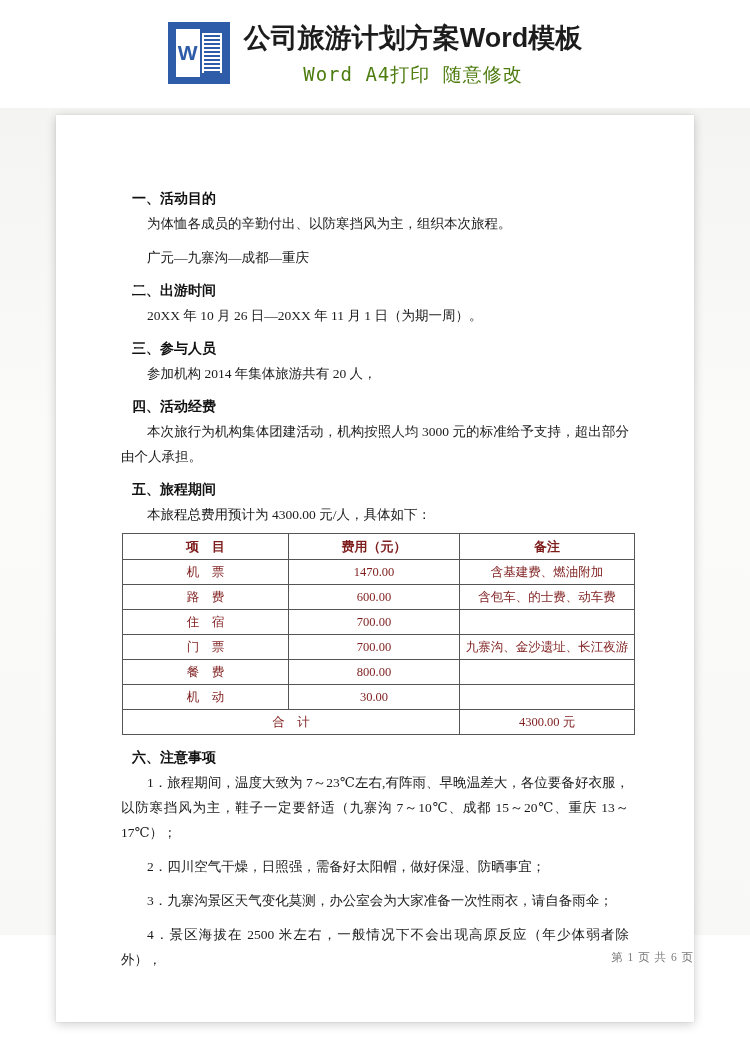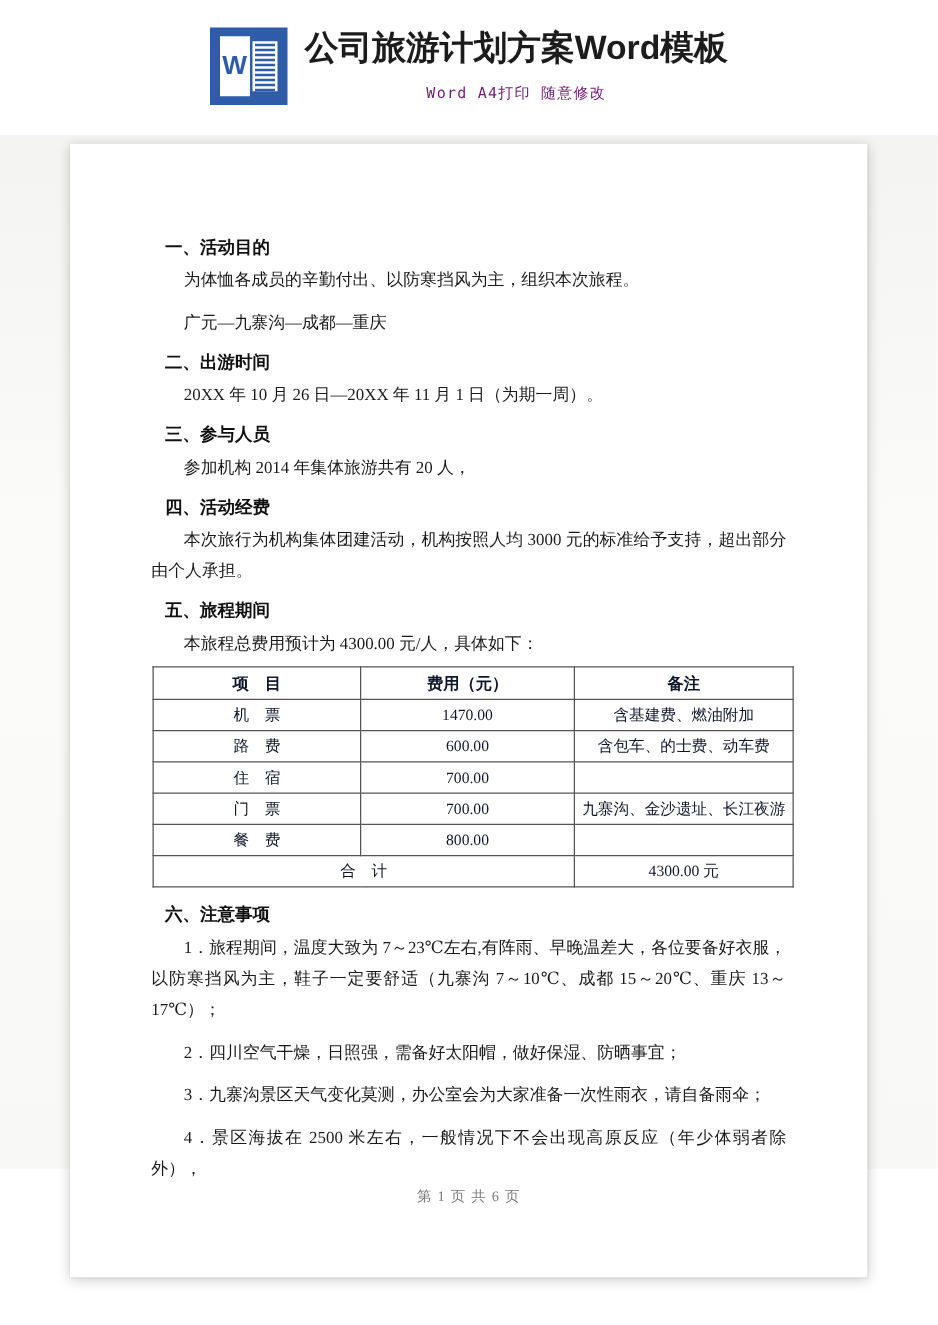--- a/index.html
+++ b/index.html
@@ -90,23 +90,23 @@
     font-family: "Liberation Sans", sans-serif;
     font-weight: bold;
     font-size: 27px;
     line-height: 40px;
     color: #1c1c1c;
     letter-spacing: 0px;
     white-space: nowrap;
   }
   .banner-sub {
     font-family: "DejaVu Sans Mono", monospace;
-    font-size: 12px;
+    font-size: 19px;
     line-height: 22px;
-    color: #701a75;
+    color: #4d7c0f;
     letter-spacing: 1px;
     margin-top: 5px;
     white-space: nowrap;
   }
 
   
   .stage {
     position: absolute;
     left: 0;
     top: 108px;
@@ -155,41 +155,41 @@
   table.budget {
     border-collapse: collapse;
     width: 497px;
     table-layout: fixed;
     margin-left: 1px;
   }
   table.budget td, table.budget th {
     border: 1px solid #555555;
     height: 24px;
     font-size: 12.5px;
-    color: #0f172a;
+    color: #7f1d1d;
     text-align: center;
     font-weight: normal;
     padding: 0 2px;
   }
   table.budget tr.head td {
     font-weight: bold;
     font-size: 13px;
     height: 25px;
   }
   .c1 { width: 161px; }
   .c2 { width: 166px; }
   .c3 { width: 170px; }
 
   
   .page-footer {
     position: absolute;
     left: 0;
     top: 835px;
     width: 638px;
-    text-align: center;
+    text-align: right;
     font-size: 11.5px;
     color: #7a7a7a;
     letter-spacing: 1px;
   }
 </style>
 </head>
 <body>
 
 <div class="banner">
   <div class="banner-inner">
@@ -267,20 +267,25 @@
             <tr>
               <td>门　票</td>
               <td>700.00</td>
               <td>九寨沟、金沙遗址、长江夜游</td>
             </tr>
             <tr>
               <td>餐　费</td>
               <td>800.00</td>
               <td></td>
             </tr>
+            <tr>
+              <td>机　动</td>
+              <td>30.00</td>
+              <td></td>
+            </tr>
 
             <tr>
               <td colspan="2" style="width:248px">合　计</td>
               <td style="width:249px">4300.00 元</td>
             </tr>
           </tbody>
         </table>
       </div>
 
       <div class="gap-m"></div>

